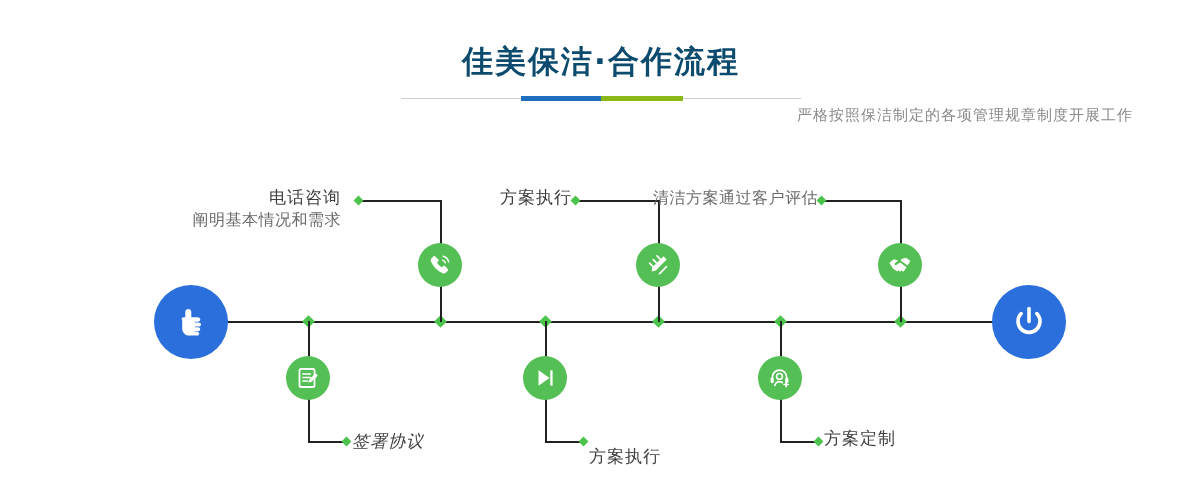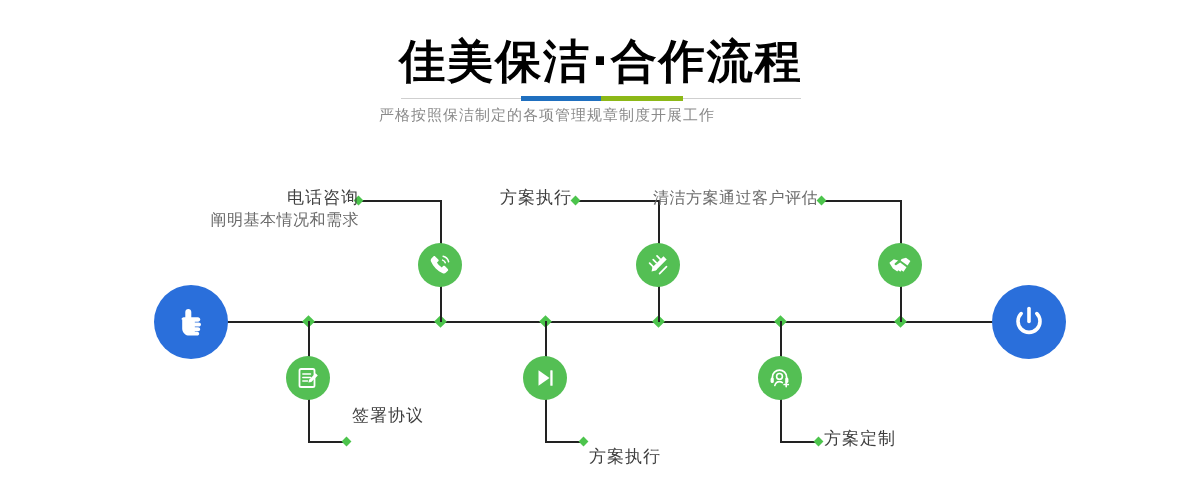--- a/index.html
+++ b/index.html
@@ -27,24 +27,24 @@
     top: 0;
     width: 1202px;
     text-align: center;
   }
   .page-title {
     position: absolute;
     left: 0;
     top: 38px;
     width: 1202px;
     text-align: center;
-    font-size: 46px;
+    font-size: 31px;
     font-weight: bold;
     letter-spacing: 2px;
-    color: #000000;
+    color: #0c4a6e;
     line-height: 46px;
     white-space: nowrap;
   }
   .divider {
     position: absolute;
     left: 401px;
     top: 96px;
     width: 400px;
     height: 6px;
   }
@@ -70,25 +70,26 @@
     top: 0px;
     width: 82px;
     height: 5px;
     background: #8cb817;
   }
   .page-subtitle {
     position: absolute;
     left: 0;
     top: 106px;
     width: 1094px;
-    text-align: center;
+    text-align: right;
     font-size: 15px;
     color: #8a8a8a;
     letter-spacing: 1px;
     white-space: nowrap;
+    padding-left: 39px;
   }
 
   
   .timeline-line {
     position: absolute;
     left: 186px;
     top: 321px;
     width: 840px;
     height: 2px;
     background: #222222;
@@ -208,42 +209,42 @@
     <div class="diamond small" style="left:355px; top:197px;"></div>
     <div class="node-circle" style="left:418px; top:243px;">
       <span>
         <svg width="26" height="26" viewBox="0 0 26 26">
           <path fill="#ffffff" d="M8.2 4.4c-.5-.5-1.3-.5-1.8 0L4.6 6.2c-.9.9-1.1 2.2-.6 3.3 2.3 5.2 6.5 9.4 11.7 11.7 1.1.5 2.4.3 3.3-.6l1.8-1.8c.5-.5.5-1.3 0-1.8l-2.9-2.9c-.5-.5-1.3-.5-1.8 0l-1.3 1.3c-2-1.1-3.7-2.8-4.8-4.8l1.3-1.3c.5-.5.5-1.3 0-1.8L8.2 4.4z"></path>
           <path fill="none" stroke="#ffffff" stroke-width="1.5" stroke-linecap="round" d="M16.1 4.3a7.6 7.6 0 0 1 5.5 5.4"></path>
           <path fill="none" stroke="#ffffff" stroke-width="1.5" stroke-linecap="round" d="M15.6 8.1a4 4 0 0 1 2.7 2.7"></path>
         </svg>
       </span>
     </div>
-    <div class="label up" style="left:114px; top:186px; width:245px;">
+    <div class="label up" style="left:96px; top:186px; width:245px;">
       <div class="t">电话咨询</div>
       <div class="d">阐明基本情况和需求</div>
     </div>
   </div>
 
   <div class="step">
     <div class="vline" style="left:308px; top:321px; height:121px;"></div>
     <div class="hline" style="left:308px; top:441px; width:37px;"></div>
     <div class="diamond small" style="left:343px; top:438px;"></div>
     <div class="node-circle" style="left:286px; top:356px;">
       <span>
         <svg width="26" height="26" viewBox="0 0 26 26">
           <rect x="4.5" y="4" width="15" height="18" rx="1.6" fill="none" stroke="#ffffff" stroke-width="1.8"></rect>
           <line x1="7.8" y1="9" x2="15.5" y2="9" stroke="#ffffff" stroke-width="1.5" stroke-linecap="round"></line>
           <line x1="7.8" y1="12.5" x2="15.5" y2="12.5" stroke="#ffffff" stroke-width="1.5" stroke-linecap="round"></line>
           <line x1="7.8" y1="16" x2="12.5" y2="16" stroke="#ffffff" stroke-width="1.5" stroke-linecap="round"></line>
           <path fill="#ffffff" d="M20.6 8.2l2.2 2.2-6.5 6.5-2.9.7.7-2.9 6.5-6.5z"></path>
         </svg>
       </span>
     </div>
-    <div class="label down" style="left:352px; top:404px;">
+    <div class="label down" style="left:352px; top:430px;font-style:italic;">
       <div class="t">签署协议</div>
     </div>
   </div>
 
   <div class="step">
     <div class="vline" style="left:658px; top:200px; height:122px;"></div>
     <div class="hline" style="left:577px; top:200px; width:82px;"></div>
     <div class="diamond small" style="left:572px; top:197px;"></div>
     <div class="node-circle" style="left:636px; top:243px;">
       <span>

